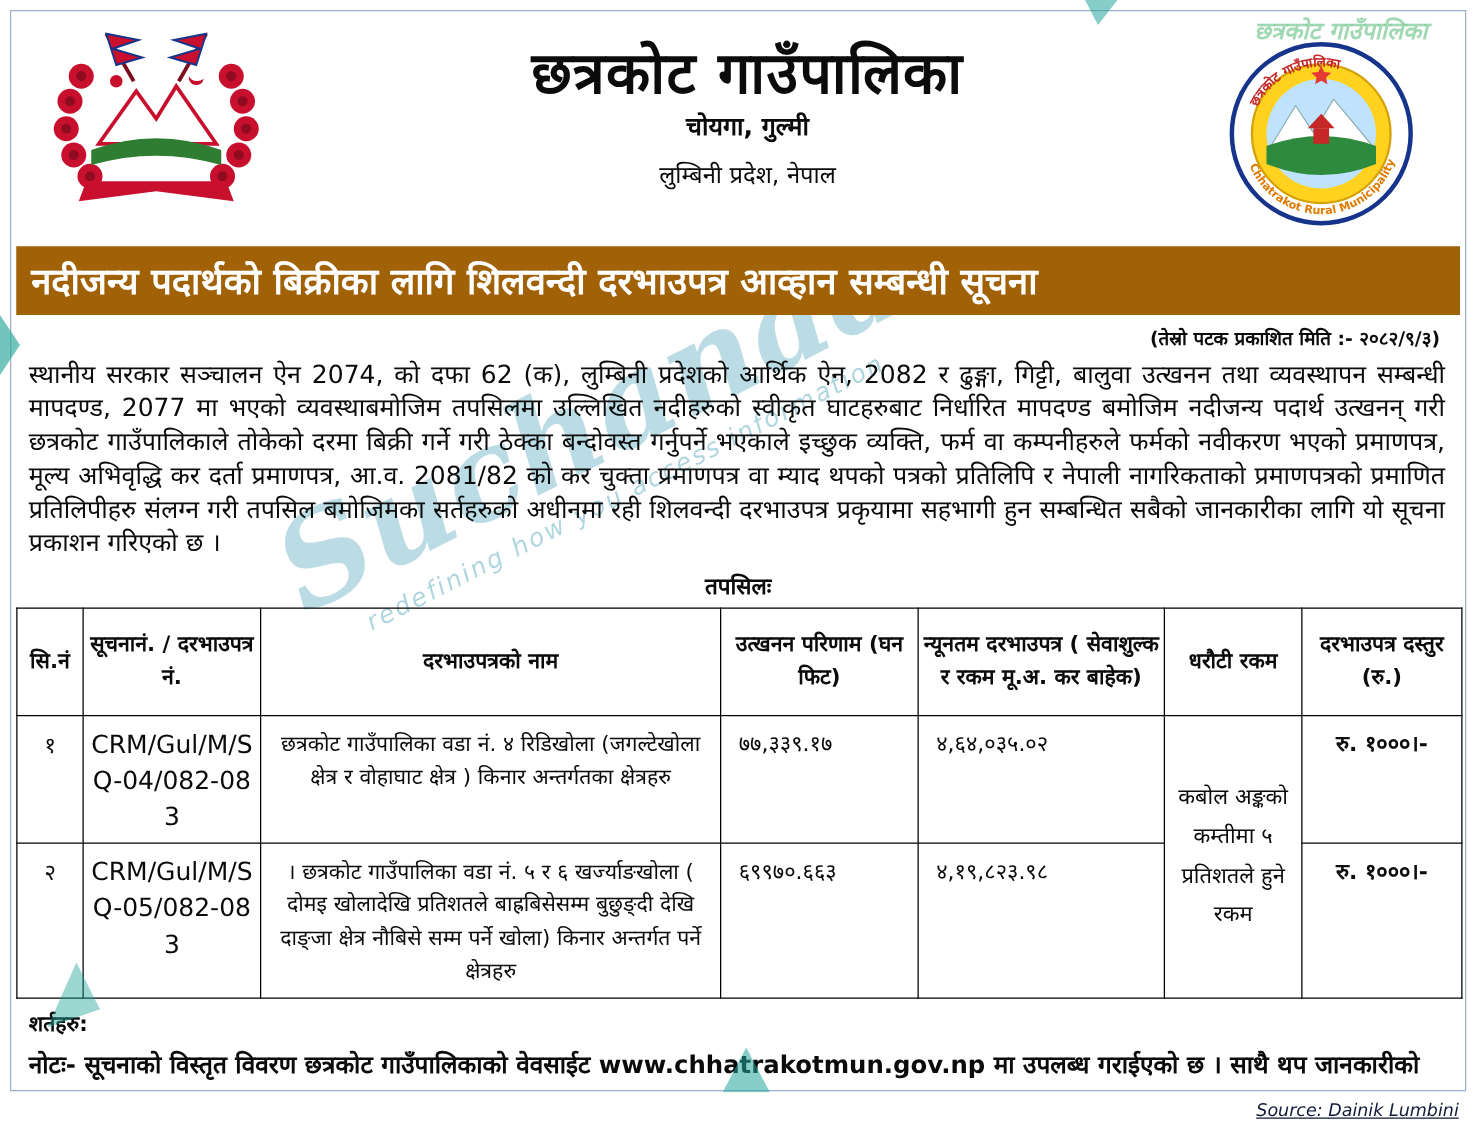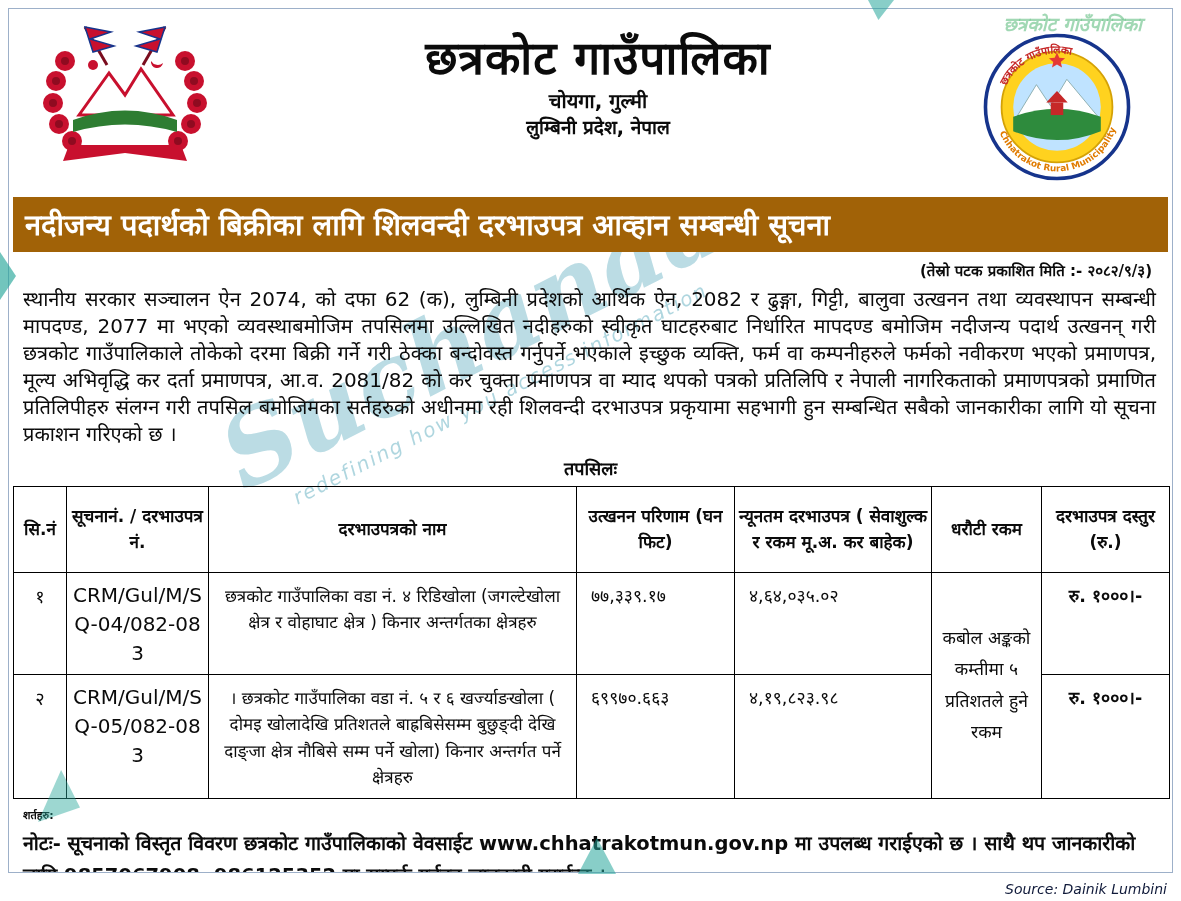--- a/index.html
+++ b/index.html
@@ -16,21 +16,21 @@
   }
 
   
   .header { display: flex; align-items: flex-start; justify-content: space-between; padding: 10px 26px 0 26px; position: relative; z-index: 2; }
   .emblem-box { width: 185px; flex: 0 0 185px; }
   .logo-box { width: 170px; flex: 0 0 170px; padding-top: 12px; }
   .head-center { flex: 1; text-align: center; padding-top: 6px; }
   .muni-name { font-size: 46px; font-weight: bold; letter-spacing: 1px; }
   .office-name { font-size: 27px; font-weight: bold; margin-top: 14px; }
   .addr { font-size: 20px; font-weight: bold; }
-  .prov { font-size: 19px; font-weight: bold; }
+  .prov { font-size: 19px; font-weight: normal; margin-top: 12px; }
 
   .logo-script {
     position: absolute; right: 30px; top: 2px;
     font-size: 19px; font-style: italic; font-weight: bold;
     color: rgba(110, 195, 140, 0.65);
     z-index: 3; white-space: nowrap;
   }
 
   
   .title-banner {
@@ -76,34 +76,35 @@
   .notice-table td.cell-notice-no { font-size: 20px; line-height: 1.45; word-break: break-all; padding-top: 8px; }
   .notice-table td.cell-sn { font-size: 18px; }
   .notice-table td.cell-qty, .notice-table td.cell-minbid { text-align: left; padding-left: 14px; font-size: 17.5px; }
   .notice-table td.cell-deposit { vertical-align: middle; line-height: 1.8; font-size: 17.5px; padding: 4px 8px; }
   .notice-table td.cell-fee { font-size: 17.5px; font-weight: bold; }
   tr.row-1 { height: 94px; }
   tr.row-2 { height: 124px; }
   tr.head-row { height: 86px; }
 
   
-  .terms-label { font-weight: bold; font-size: 11px; padding: 8px 0 0 14px; position: relative; z-index: 2; }
+  .terms-label { font-weight: bold; font-size: 17px; padding: 8px 0 0 14px; position: relative; z-index: 2; }
   .note {
     padding: 6px 18px 0 14px;
     font-weight: bold;
     font-size: 19.5px;
     line-height: 1.62;
     text-align: left;
     position: relative; z-index: 2;
   }
 
   .source {
     position: absolute; right: 14px; bottom: 4px;
     font-size: 14px; font-style: italic; color: #101a3a;
     z-index: 4;
+    text-decoration: underline;
   }
 
   
   .watermark {
     position: absolute; left: 225px; top: 400px;
     transform: rotate(-27deg); transform-origin: left center;
     pointer-events: none; z-index: 1; text-align: center;
   }
   .watermark .wm-main {
     font-family: "DejaVu Serif", "Liberation Serif", serif;

